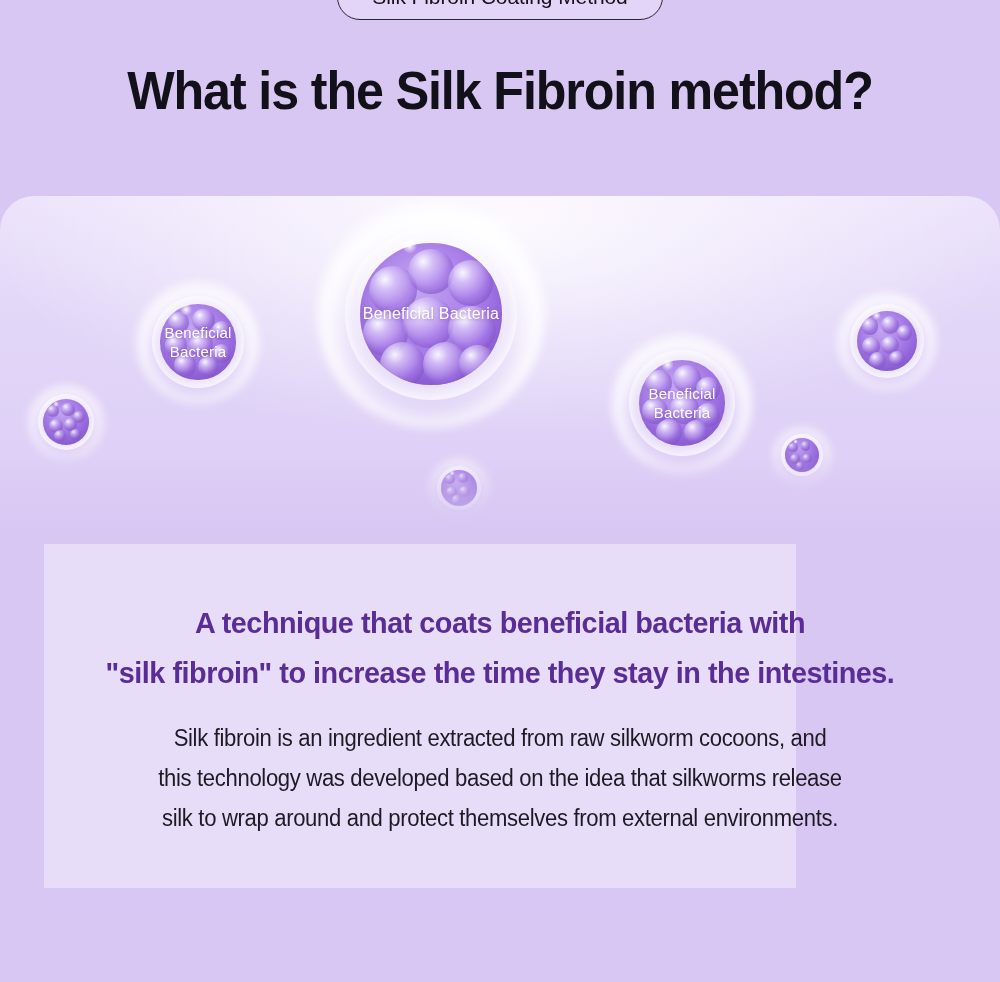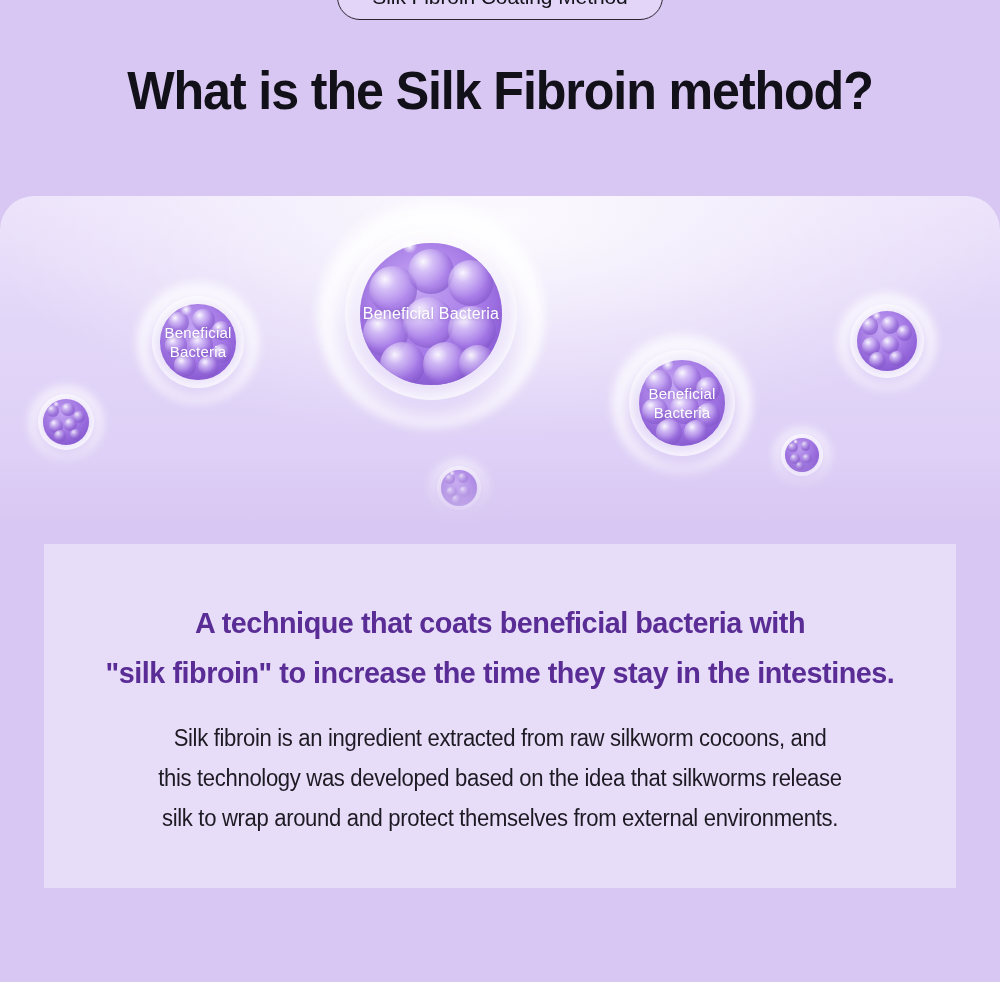--- a/index.html
+++ b/index.html
@@ -142,21 +142,21 @@
     text-shadow: 0 1px 3px rgba(120,80,180,0.45);
     z-index: 3;
     pointer-events: none;
   }
 
   
   .card {
     position: absolute;
     left: 44px;
     top: 544px;
-    width: 912px;
+    width: 752px;
     height: 344px;
     background: #e7ddf8;
   }
   .card-highlight {
     position: absolute;
     left: 0;
     top: 54px;
     width: 912px;
     text-align: center;
     color: #5a2d96;

